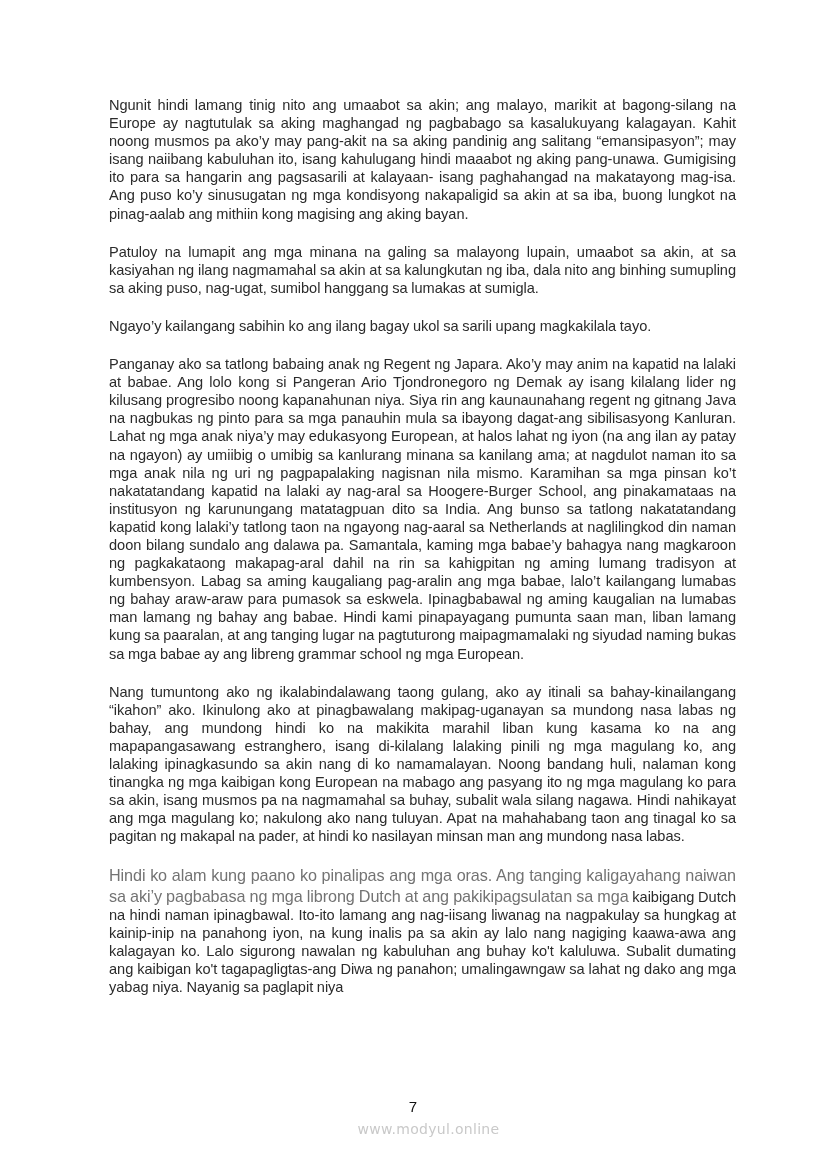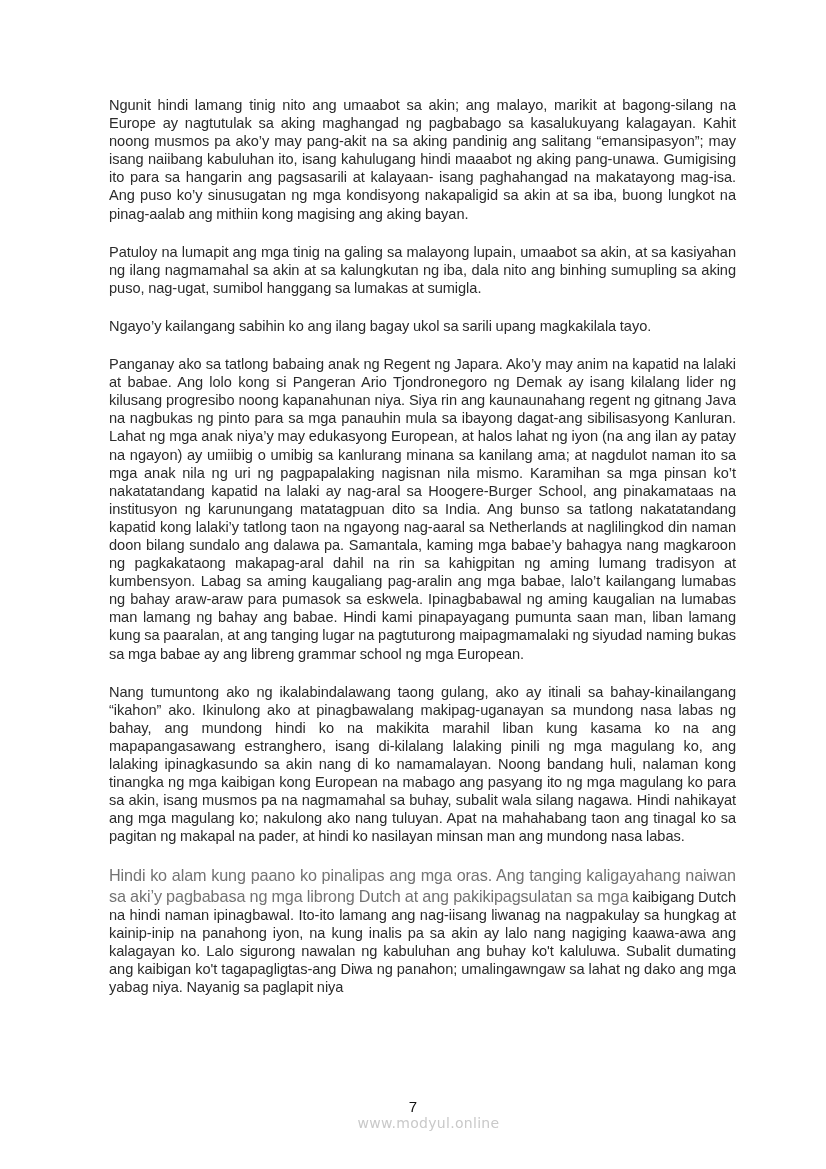--- a/index.html
+++ b/index.html
@@ -48,30 +48,31 @@
       font-family: "Liberation Sans", sans-serif;
       font-size: 15px;
       color: #111111;
       display: block;
     }
     .watermark {
       font-family: "DejaVu Sans", sans-serif;
       font-size: 14px;
       color: #c9c9c9;
       display: block;
+      margin-top: 6px;
       letter-spacing: 0.3px;
       padding-left: 31px;
     }
   </style>
 </head>
 <body>
 
 <div class="page">
   <p class="para">Ngunit hindi lamang tinig nito ang umaabot sa akin; ang malayo, marikit at bagong-silang na Europe ay nagtutulak sa aking maghangad ng pagbabago sa kasalukuyang kalagayan. Kahit noong musmos pa ako’y may pang-akit na sa aking pandinig ang salitang “emansipasyon”; may isang naiibang kabuluhan ito, isang kahulugang hindi maaabot ng aking pang-unawa. Gumigising ito para sa hangarin ang pagsasarili at kalayaan- isang paghahangad na makatayong mag-isa. Ang puso ko’y sinusugatan ng mga kondisyong nakapaligid sa akin at sa iba, buong lungkot na pinag-aalab ang mithiin kong magising ang aking bayan.</p>
-  <p class="para gap-lg">Patuloy na lumapit ang mga tinig na galing sa malayong lupain, umaabot sa akin, at sa kasiyahan ng ilang nagmamahal sa akin at sa kalungkutan ng iba, dala nito ang binhing sumupling sa aking puso, nag-ugat, sumibol hanggang sa lumakas at sumigla.</p>
+  <p class="para gap-lg">Patuloy na lumapit ang mga minana na galing sa malayong lupain, umaabot sa akin, at sa kasiyahan ng ilang nagmamahal sa akin at sa kalungkutan ng iba, dala nito ang binhing sumupling sa aking puso, nag-ugat, sumibol hanggang sa lumakas at sumigla.</p>
   <p class="para gap-md">Ngayo’y kailangang sabihin ko ang ilang bagay ukol sa sarili upang magkakilala tayo.</p>
   <p class="para gap-md">Panganay ako sa tatlong babaing anak ng Regent ng Japara. Ako’y may anim na kapatid na lalaki at babae. Ang lolo kong si Pangeran Ario Tjondronegoro ng Demak ay isang kilalang lider ng kilusang progresibo noong kapanahunan niya. Siya rin ang kaunaunahang regent ng gitnang Java na nagbukas ng pinto para sa mga panauhin mula sa ibayong dagat-ang sibilisasyong Kanluran. Lahat ng mga anak niya’y may edukasyong European, at halos lahat ng iyon (na ang ilan ay patay na ngayon) ay umiibig o umibig sa kanlurang minana sa kanilang ama; at nagdulot naman ito sa mga anak nila ng uri ng pagpapalaking nagisnan nila mismo. Karamihan sa mga pinsan ko’t nakatatandang kapatid na lalaki ay nag-aral sa Hoogere-Burger School, ang pinakamataas na institusyon ng karunungang matatagpuan dito sa India. Ang bunso sa tatlong nakatatandang kapatid kong lalaki’y tatlong taon na ngayong nag-aaral sa Netherlands at naglilingkod din naman doon bilang sundalo ang dalawa pa. Samantala, kaming mga babae’y bahagya nang magkaroon ng pagkakataong makapag-aral dahil na rin sa kahigpitan ng aming lumang tradisyon at kumbensyon. Labag sa aming kaugaliang pag-aralin ang mga babae, lalo’t kailangang lumabas ng bahay araw-araw para pumasok sa eskwela. Ipinagbabawal ng aming kaugalian na lumabas man lamang ng bahay ang babae. Hindi kami pinapayagang pumunta saan man, liban lamang kung sa paaralan, at ang tanging lugar na pagtuturong maipagmamalaki ng siyudad naming bukas sa mga babae ay ang libreng grammar school ng mga European.</p>
   <p class="para gap-lg">Nang tumuntong ako ng ikalabindalawang taong gulang, ako ay itinali sa bahay-kinailangang “ikahon” ako. Ikinulong ako at pinagbawalang makipag-uganayan sa mundong nasa labas ng bahay, ang mundong hindi ko na makikita marahil liban kung kasama ko na ang mapapangasawang estranghero, isang di-kilalang lalaking pinili ng mga magulang ko, ang lalaking ipinagkasundo sa akin nang di ko namamalayan. Noong bandang huli, nalaman kong tinangka ng mga kaibigan kong European na mabago ang pasyang ito ng mga magulang ko para sa akin, isang musmos pa na nagmamahal sa buhay, subalit wala silang nagawa. Hindi nahikayat ang mga magulang ko; nakulong ako nang tuluyan. Apat na mahahabang taon ang tinagal ko sa pagitan ng makapal na pader, at hindi ko nasilayan minsan man ang mundong nasa labas.</p>
   <p class="para gap-lg"><span class="p-last-lead">Hindi ko alam kung paano ko pinalipas ang mga oras. Ang tanging kaligayahang naiwan sa aki’y pagbabasa ng mga librong Dutch at ang pakikipagsulatan sa mga</span> <span>kaibigang Dutch na hindi naman ipinagbawal. Ito-ito lamang ang nag-iisang liwanag na nagpakulay sa hungkag at kainip-inip na panahong iyon, na kung inalis pa sa akin ay lalo nang nagiging kaawa-awa ang kalagayan ko. Lalo sigurong nawalan ng kabuluhan ang buhay ko't kaluluwa. Subalit dumating ang kaibigan ko't tagapagligtas-ang Diwa ng panahon; umalingawngaw sa lahat ng dako ang mga yabag niya. Nayanig sa paglapit niya</span></p>
 </div>
 
 <div class="page-footer">
   <span class="page-number">7</span>
   <span class="watermark">www.modyul.online</span>
 </div>

